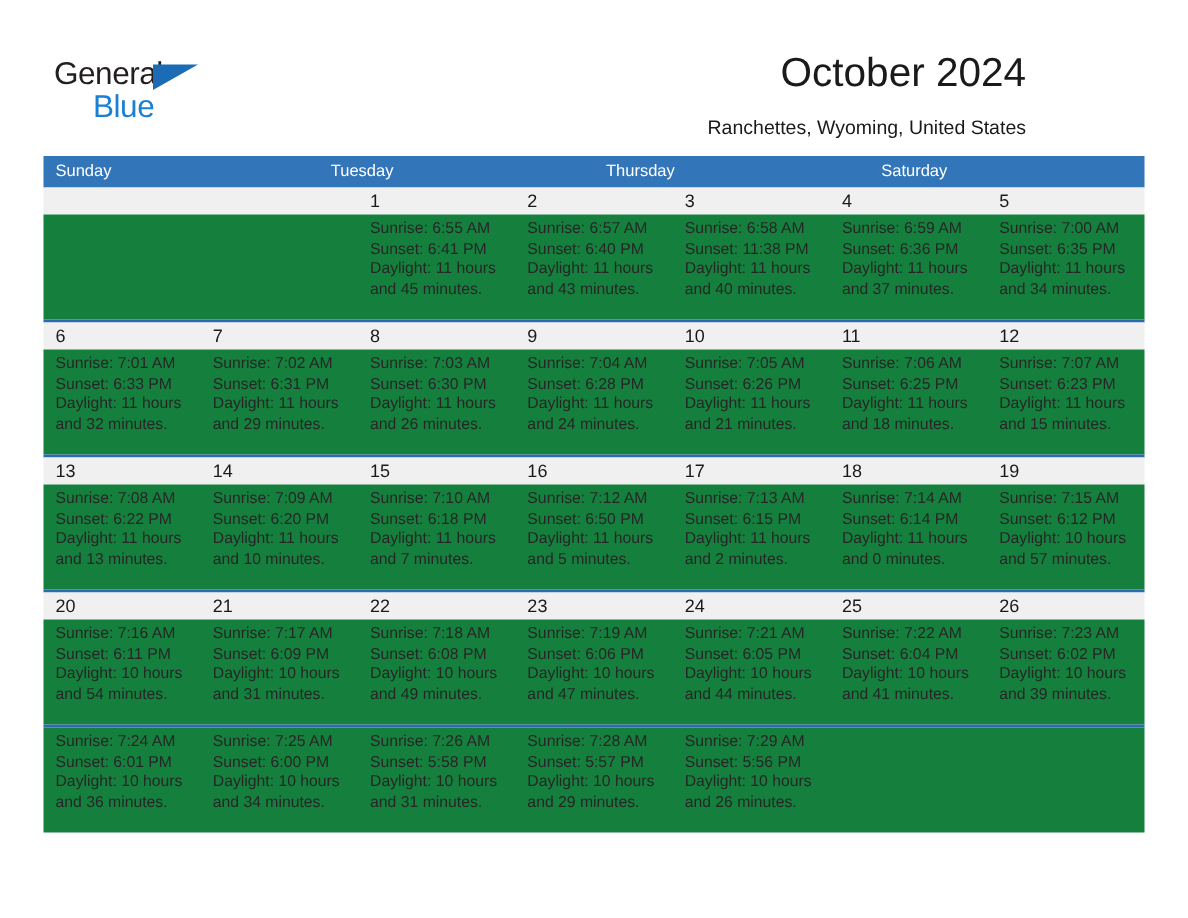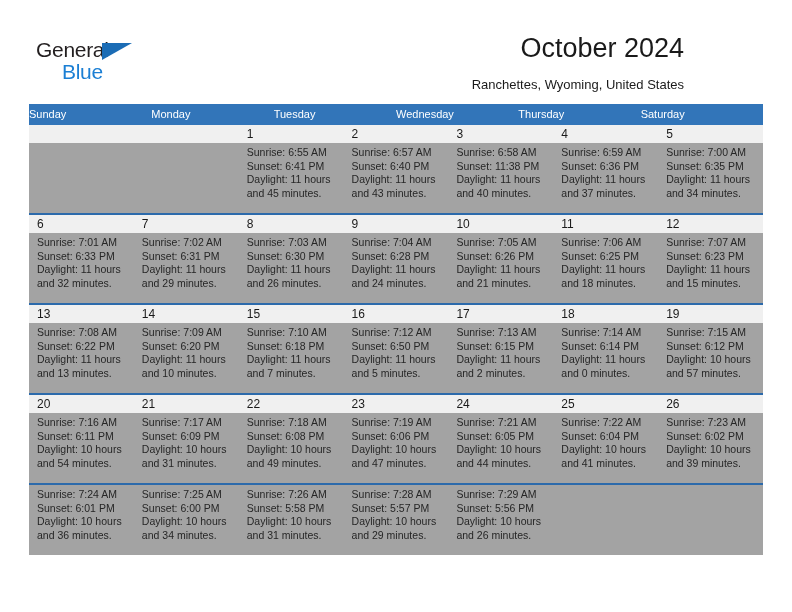--- a/index.html
+++ b/index.html
@@ -92,38 +92,39 @@
   .dow-row {
     display: flex;
     background: #3275b9;
     height: 21px;
   }
   .dow {
     flex: 1 1 0;
     color: #ffffff;
     font-size: 11px;
     line-height: 21px;
+    padding-left: 8px;
     box-sizing: border-box;
     white-space: nowrap;
   }
   .week {
     border-top: 2px solid #2c6aab;
     position: relative;
   }
   .week:first-of-type {
     border-top: none;
   }
   .week-dates {
     display: flex;
     background: #f0f0f0;
     height: 18px;
   }
   .week-body {
     display: flex;
-    background: #a3a3a3;
+    background: #15803d;
     height: 70px;
   }
   .daynum {
     flex: 1 1 0;
     font-size: 12px;
     line-height: 18px;
     padding-left: 8px;
     box-sizing: border-box;
     color: #1a1a1a;
   }
@@ -153,23 +154,21 @@
       <span class="logo-tri"></span>
       <span class="logo-blue">Blue</span>
     </div>
     <div class="title">October 2024</div>
     <div class="subtitle">Ranchettes, Wyoming, United States</div>
   </div>
 
   <div class="calendar">
     <div class="dow-row" id="dow-row">
         <div class="dow">Sunday</div>
-        <div class="dow">Monday</div>
         <div class="dow">Tuesday</div>
-        <div class="dow">Wednesday</div>
         <div class="dow">Thursday</div>
         <div class="dow">Saturday</div>
       </div>
     <div id="weeks-container">
         <div class="week">
           <div class="week-dates">
             <div class="daynum"></div>
             <div class="daynum"></div>
             <div class="daynum">1</div>
             <div class="daynum">2</div>

